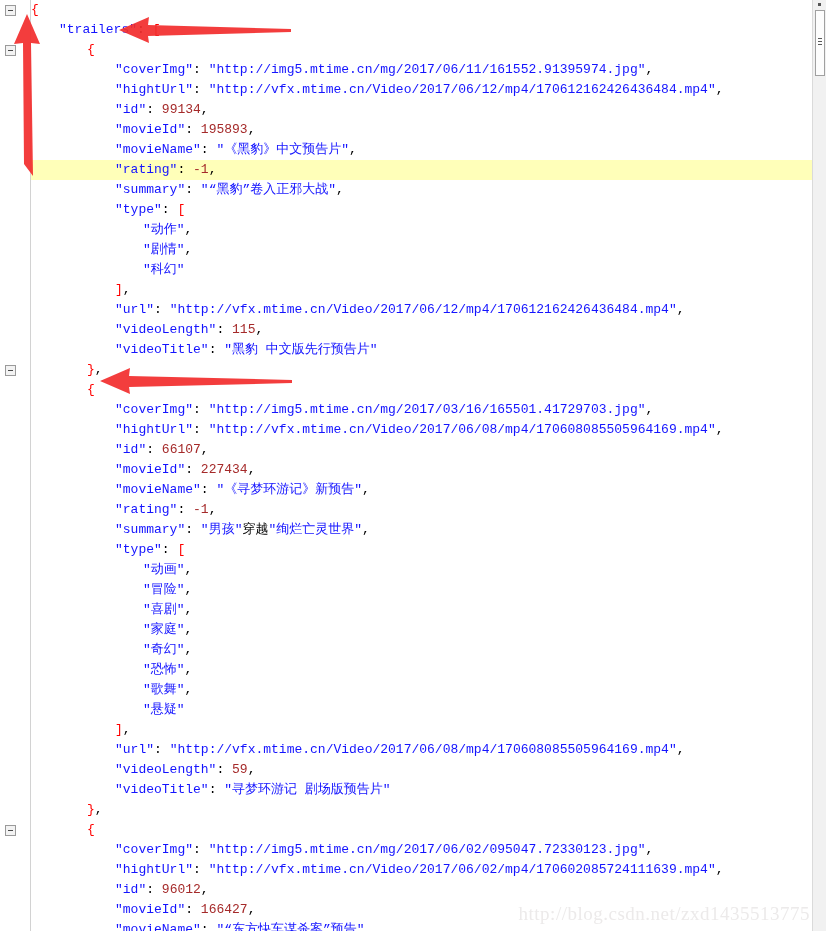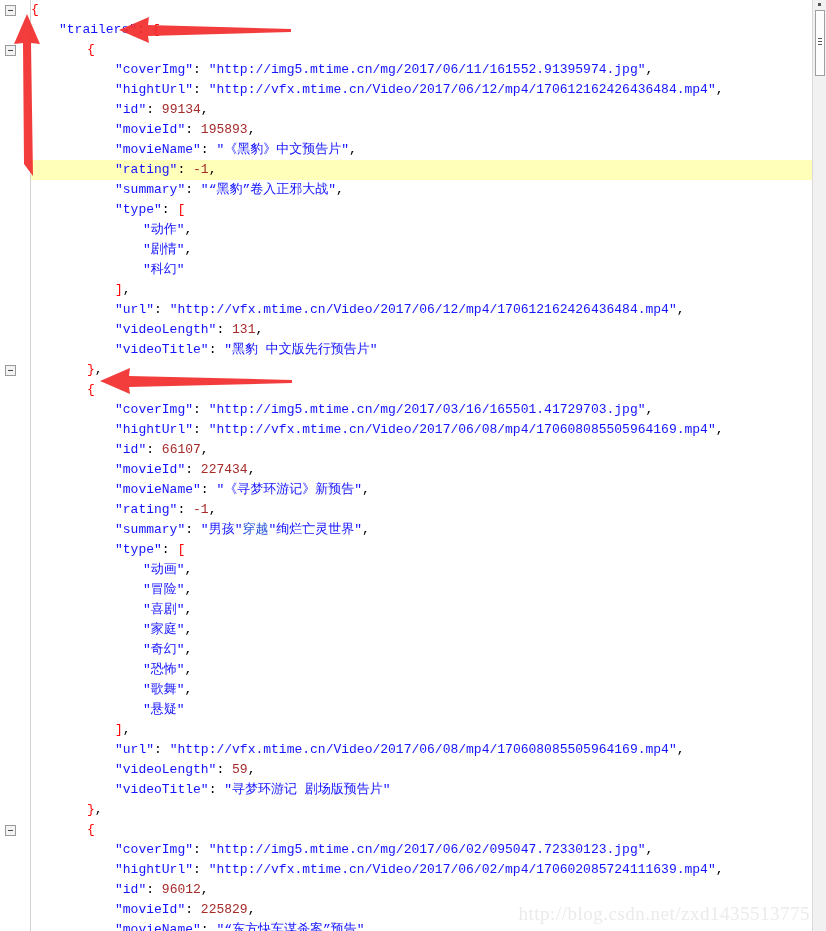--- a/index.html
+++ b/index.html
@@ -93,21 +93,21 @@
     height: 20px;
     background: #ffffb9;
     z-index: 1;
   }
 
   .k   { color: #1414ff; }   
   .s   { color: #1414ff; }   
   .n   { color: #a52a2a; }   
   .p   { color: #ff0000; }   
   .c   { color: #000000; }   
-  .g   { color: #1d4ed8; }   
+  .g   { color: #000000; }   
 
   
   .scrollbar {
     position: absolute;
     right: 0; top: 0;
     width: 14px;
     height: 931px;
     background: #f1f1f1;
     border-left: 1px solid #dadada;
     box-sizing: border-box;
@@ -233,21 +233,21 @@
       <div class="line" style="padding-left: 84px;"><span class="k">"movieId"</span><span class="c">: </span><span class="n">195893</span><span class="c">,</span></div>
       <div class="line" style="padding-left: 84px;"><span class="k">"movieName"</span><span class="c">: </span><span class="s">"《黑豹》中文预告片"</span><span class="c">,</span></div>
       <div class="line hl" style="padding-left: 84px;"><span class="k">"rating"</span><span class="c">: </span><span class="n">-1</span><span class="c">,</span></div>
       <div class="line" style="padding-left: 84px;"><span class="k">"summary"</span><span class="c">: </span><span class="s">"“黑豹”卷入正邪大战"</span><span class="c">,</span></div>
       <div class="line" style="padding-left: 84px;"><span class="k">"type"</span><span class="c">: </span><span class="p">[</span></div>
       <div class="line" style="padding-left: 112px;"><span class="s">"动作"</span><span class="c">,</span></div>
       <div class="line" style="padding-left: 112px;"><span class="s">"剧情"</span><span class="c">,</span></div>
       <div class="line" style="padding-left: 112px;"><span class="s">"科幻"</span></div>
       <div class="line" style="padding-left: 84px;"><span class="p">]</span><span class="c">,</span></div>
       <div class="line" style="padding-left: 84px;"><span class="k">"url"</span><span class="c">: </span><span class="s">"http://vfx.mtime.cn/Video/2017/06/12/mp4/170612162426436484.mp4"</span><span class="c">,</span></div>
-      <div class="line" style="padding-left: 84px;"><span class="k">"videoLength"</span><span class="c">: </span><span class="n">131</span><span class="c">,</span></div>
+      <div class="line" style="padding-left: 84px;"><span class="k">"videoLength"</span><span class="c">: </span><span class="n">115</span><span class="c">,</span></div>
       <div class="line" style="padding-left: 84px;"><span class="k">"videoTitle"</span><span class="c">: </span><span class="s">"黑豹 中文版先行预告片"</span></div>
       <div class="line" style="padding-left: 56px;"><span class="p">}</span><span class="c">,</span></div>
       <div class="line" style="padding-left: 56px;"><span class="p">{</span></div>
       <div class="line" style="padding-left: 84px;"><span class="k">"coverImg"</span><span class="c">: </span><span class="s">"http://img5.mtime.cn/mg/2017/03/16/165501.41729703.jpg"</span><span class="c">,</span></div>
       <div class="line" style="padding-left: 84px;"><span class="k">"hightUrl"</span><span class="c">: </span><span class="s">"http://vfx.mtime.cn/Video/2017/06/08/mp4/170608085505964169.mp4"</span><span class="c">,</span></div>
       <div class="line" style="padding-left: 84px;"><span class="k">"id"</span><span class="c">: </span><span class="n">66107</span><span class="c">,</span></div>
       <div class="line" style="padding-left: 84px;"><span class="k">"movieId"</span><span class="c">: </span><span class="n">227434</span><span class="c">,</span></div>
       <div class="line" style="padding-left: 84px;"><span class="k">"movieName"</span><span class="c">: </span><span class="s">"《寻梦环游记》新预告"</span><span class="c">,</span></div>
       <div class="line" style="padding-left: 84px;"><span class="k">"rating"</span><span class="c">: </span><span class="n">-1</span><span class="c">,</span></div>
       <div class="line" style="padding-left: 84px;"><span class="k">"summary"</span><span class="c">: </span><span class="s">"男孩"</span><span class="g">穿越</span><span class="s">"绚烂亡灵世界"</span><span class="c">,</span></div>
@@ -262,21 +262,21 @@
       <div class="line" style="padding-left: 112px;"><span class="s">"悬疑"</span></div>
       <div class="line" style="padding-left: 84px;"><span class="p">]</span><span class="c">,</span></div>
       <div class="line" style="padding-left: 84px;"><span class="k">"url"</span><span class="c">: </span><span class="s">"http://vfx.mtime.cn/Video/2017/06/08/mp4/170608085505964169.mp4"</span><span class="c">,</span></div>
       <div class="line" style="padding-left: 84px;"><span class="k">"videoLength"</span><span class="c">: </span><span class="n">59</span><span class="c">,</span></div>
       <div class="line" style="padding-left: 84px;"><span class="k">"videoTitle"</span><span class="c">: </span><span class="s">"寻梦环游记 剧场版预告片"</span></div>
       <div class="line" style="padding-left: 56px;"><span class="p">}</span><span class="c">,</span></div>
       <div class="line" style="padding-left: 56px;"><span class="p">{</span></div>
       <div class="line" style="padding-left: 84px;"><span class="k">"coverImg"</span><span class="c">: </span><span class="s">"http://img5.mtime.cn/mg/2017/06/02/095047.72330123.jpg"</span><span class="c">,</span></div>
       <div class="line" style="padding-left: 84px;"><span class="k">"hightUrl"</span><span class="c">: </span><span class="s">"http://vfx.mtime.cn/Video/2017/06/02/mp4/170602085724111639.mp4"</span><span class="c">,</span></div>
       <div class="line" style="padding-left: 84px;"><span class="k">"id"</span><span class="c">: </span><span class="n">96012</span><span class="c">,</span></div>
-      <div class="line" style="padding-left: 84px;"><span class="k">"movieId"</span><span class="c">: </span><span class="n">225829</span><span class="c">,</span></div>
+      <div class="line" style="padding-left: 84px;"><span class="k">"movieId"</span><span class="c">: </span><span class="n">166427</span><span class="c">,</span></div>
       <div class="line" style="padding-left: 84px;"><span class="k">"movieName"</span><span class="c">: </span><span class="s">"“东方快车谋杀案”预告"</span></div>
     </div>
 
   <svg class="arrow" style="left:10px; top:14px;" width="36" height="162" viewBox="0 0 36 162">
     <polygon points="17,0 30,30 21,29 23,162 14,150 13,29 4,30" fill="#f22d2d" opacity="0.92"></polygon>
   </svg>
 
   <svg class="arrow" style="left:119px; top:17px;" width="172" height="26" viewBox="0 0 172 26">
     <polygon points="0,13 30,0 29,8 172,12 172,15 29,19 30,26" fill="#f22d2d" opacity="0.92"></polygon>
   </svg>

